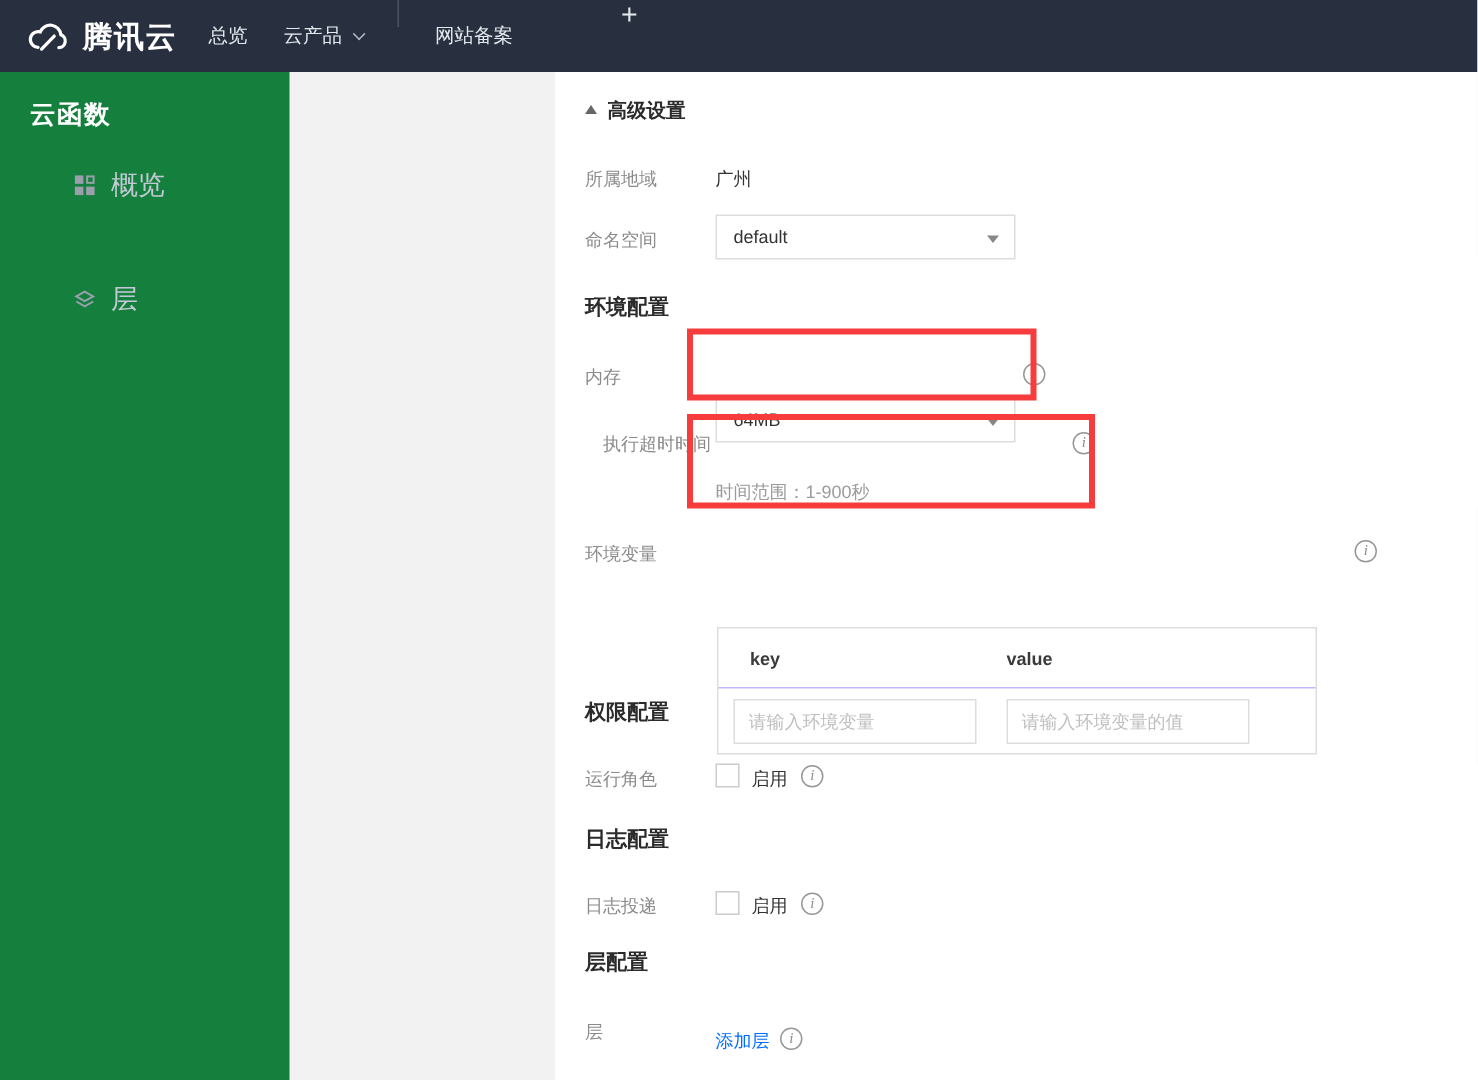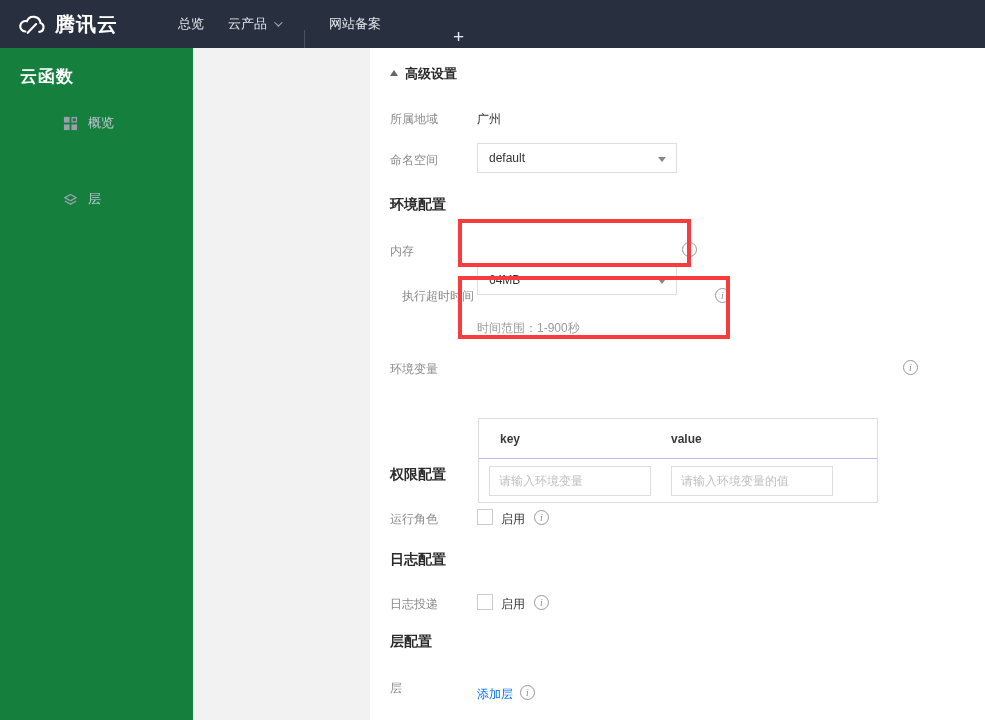--- a/index.html
+++ b/index.html
@@ -5,36 +5,36 @@
   * { margin:0; padding:0; box-sizing:border-box; }
   html,body { width:985px; height:720px; overflow:hidden;
     font-family:"Liberation Sans","DejaVu Sans",sans-serif; font-size:12px; color:#333; }
   body { background:#f2f2f3; position:relative; }
 
   
   .topbar { position:absolute; left:0; top:0; width:985px; height:48px;
     background:#28303f; display:flex; align-items:center; z-index:30; }
   .logo-wrap { display:flex; align-items:center; margin-left:16px; cursor:pointer; }
   .brand-text { color:#fff; font-size:20px; font-weight:bold; margin-left:9px; letter-spacing:1px; }
-  .topnav { display:flex; align-items:flex-end; position:absolute; left:139px; height:48px;margin-left:39px; }
+  .topnav { display:flex; align-items:flex-start; position:absolute; left:139px; height:48px; }
   .topnav-item { color:#e3e7ee; font-size:13px; margin-right:24px; cursor:pointer;
     display:flex; align-items:center; height:48px; }
   .chev-down { width:6px; height:6px; border-right:1.5px solid #aeb6c2;
     border-bottom:1.5px solid #aeb6c2; transform:rotate(45deg) translateY(-2px);
     margin-left:7px; display:inline-block; }
   .topnav-divider { width:1px; height:18px; background:#4a5261; margin-right:24px; }
   .plus-item { color:#e3e7ee; font-size:19px; font-weight:300; margin-left:48px; cursor:pointer; }
 
   
   .sidebar { position:absolute; left:0; top:48px; width:193px; height:672px;
     background:#15803d; z-index:20; }
   .sidebar-title { position:absolute; left:20px; top:17px; color:#fff;
     font-size:17px; font-weight:bold; letter-spacing:1px; }
-  .side-item { position:absolute; left:16px; width:225px; height:38px;
-    display:flex; align-items:center; cursor:pointer; color:#c3c9d4; font-size:13px; }
+  .side-item { position:absolute; left:2px; width:225px; height:38px;
+    display:flex; align-items:center; cursor:pointer; color:#c3c9d4; font-size:18px; }
   .side-item .s-icon { position:absolute; left:46px; width:16px; height:16px;
     display:flex; align-items:center; justify-content:center; }
   .side-item .s-label { position:absolute; left:72px; }
   .side-item.active { background:#2b3443; color:#fff; }
 
   
   .gray-col { position:absolute; left:193px; top:48px; width:177px; height:672px; background:#f2f2f3; }
   .panel { position:absolute; left:370px; top:48px; width:615px; height:672px;
     background:#fff; }
   .abs { position:absolute; }

